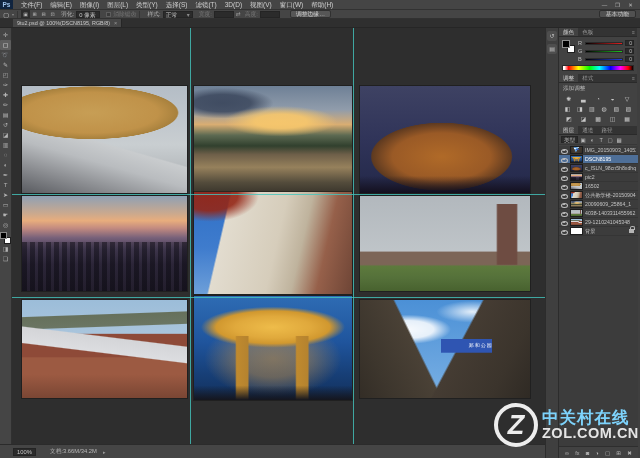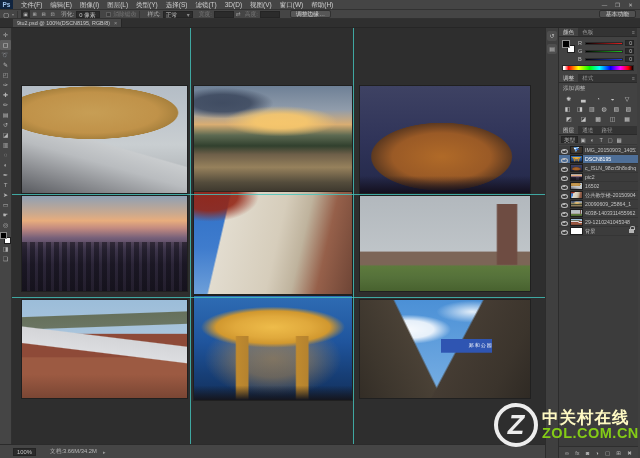--- a/index.html
+++ b/index.html
@@ -162,22 +162,22 @@
   .statusbar { position:absolute; left:0; top:444px; width:545px; height:14px; background:#454545; border-top:1px solid #2b2b2b; display:flex; align-items:center; font-size:5.8px; z-index:20; }
   .zoom-field { margin-left:13px; background:#2b2b2b; border:1px solid #242424; padding:0 3px; height:8px; line-height:7px; color:#c6c6c6; }
   .doc-info { margin-left:14px; color:#b9b9b9; }
   .status-arrow { margin-left:6px; color:#9a9a9a; font-size:5px; }
 
   
   .watermark { position:absolute; left:494px; top:399px; width:146px; height:52px; z-index:50; display:flex; align-items:center; }
   .zol-logo { width:44px; height:44px; border:4px solid #ededed; border-radius:50%; flex:none; display:flex; align-items:center; justify-content:center; }
   .zol-z { font-size:27px; font-weight:bold; font-style:italic; color:#ededed; line-height:1; }
   .zol-text { margin-left:4px; }
-  .zol-cn { font-size:16.5px; font-weight:bold; color:#fef9c3; letter-spacing:1px; line-height:1.1; white-space:nowrap; }
-  .zol-en { font-size:14.5px; font-weight:bold; color:#84cc16; letter-spacing:0.5px; line-height:1.1; white-space:nowrap; }
+  .zol-cn { font-size:16.5px; font-weight:bold; color:#7dd3fc; letter-spacing:1px; line-height:1.1; white-space:nowrap; }
+  .zol-en { font-size:14.5px; font-weight:bold; color:#e5e5e5; letter-spacing:0.5px; line-height:1.1; white-space:nowrap; }
 </style>
 </head>
 <body>
 
 <div class="menubar">
   <div class="ps-logo">Ps</div>
   <span class="menu-item">文件(F)</span>
   <span class="menu-item">编辑(E)</span>
   <span class="menu-item">图像(I)</span>
   <span class="menu-item">图层(L)</span>

